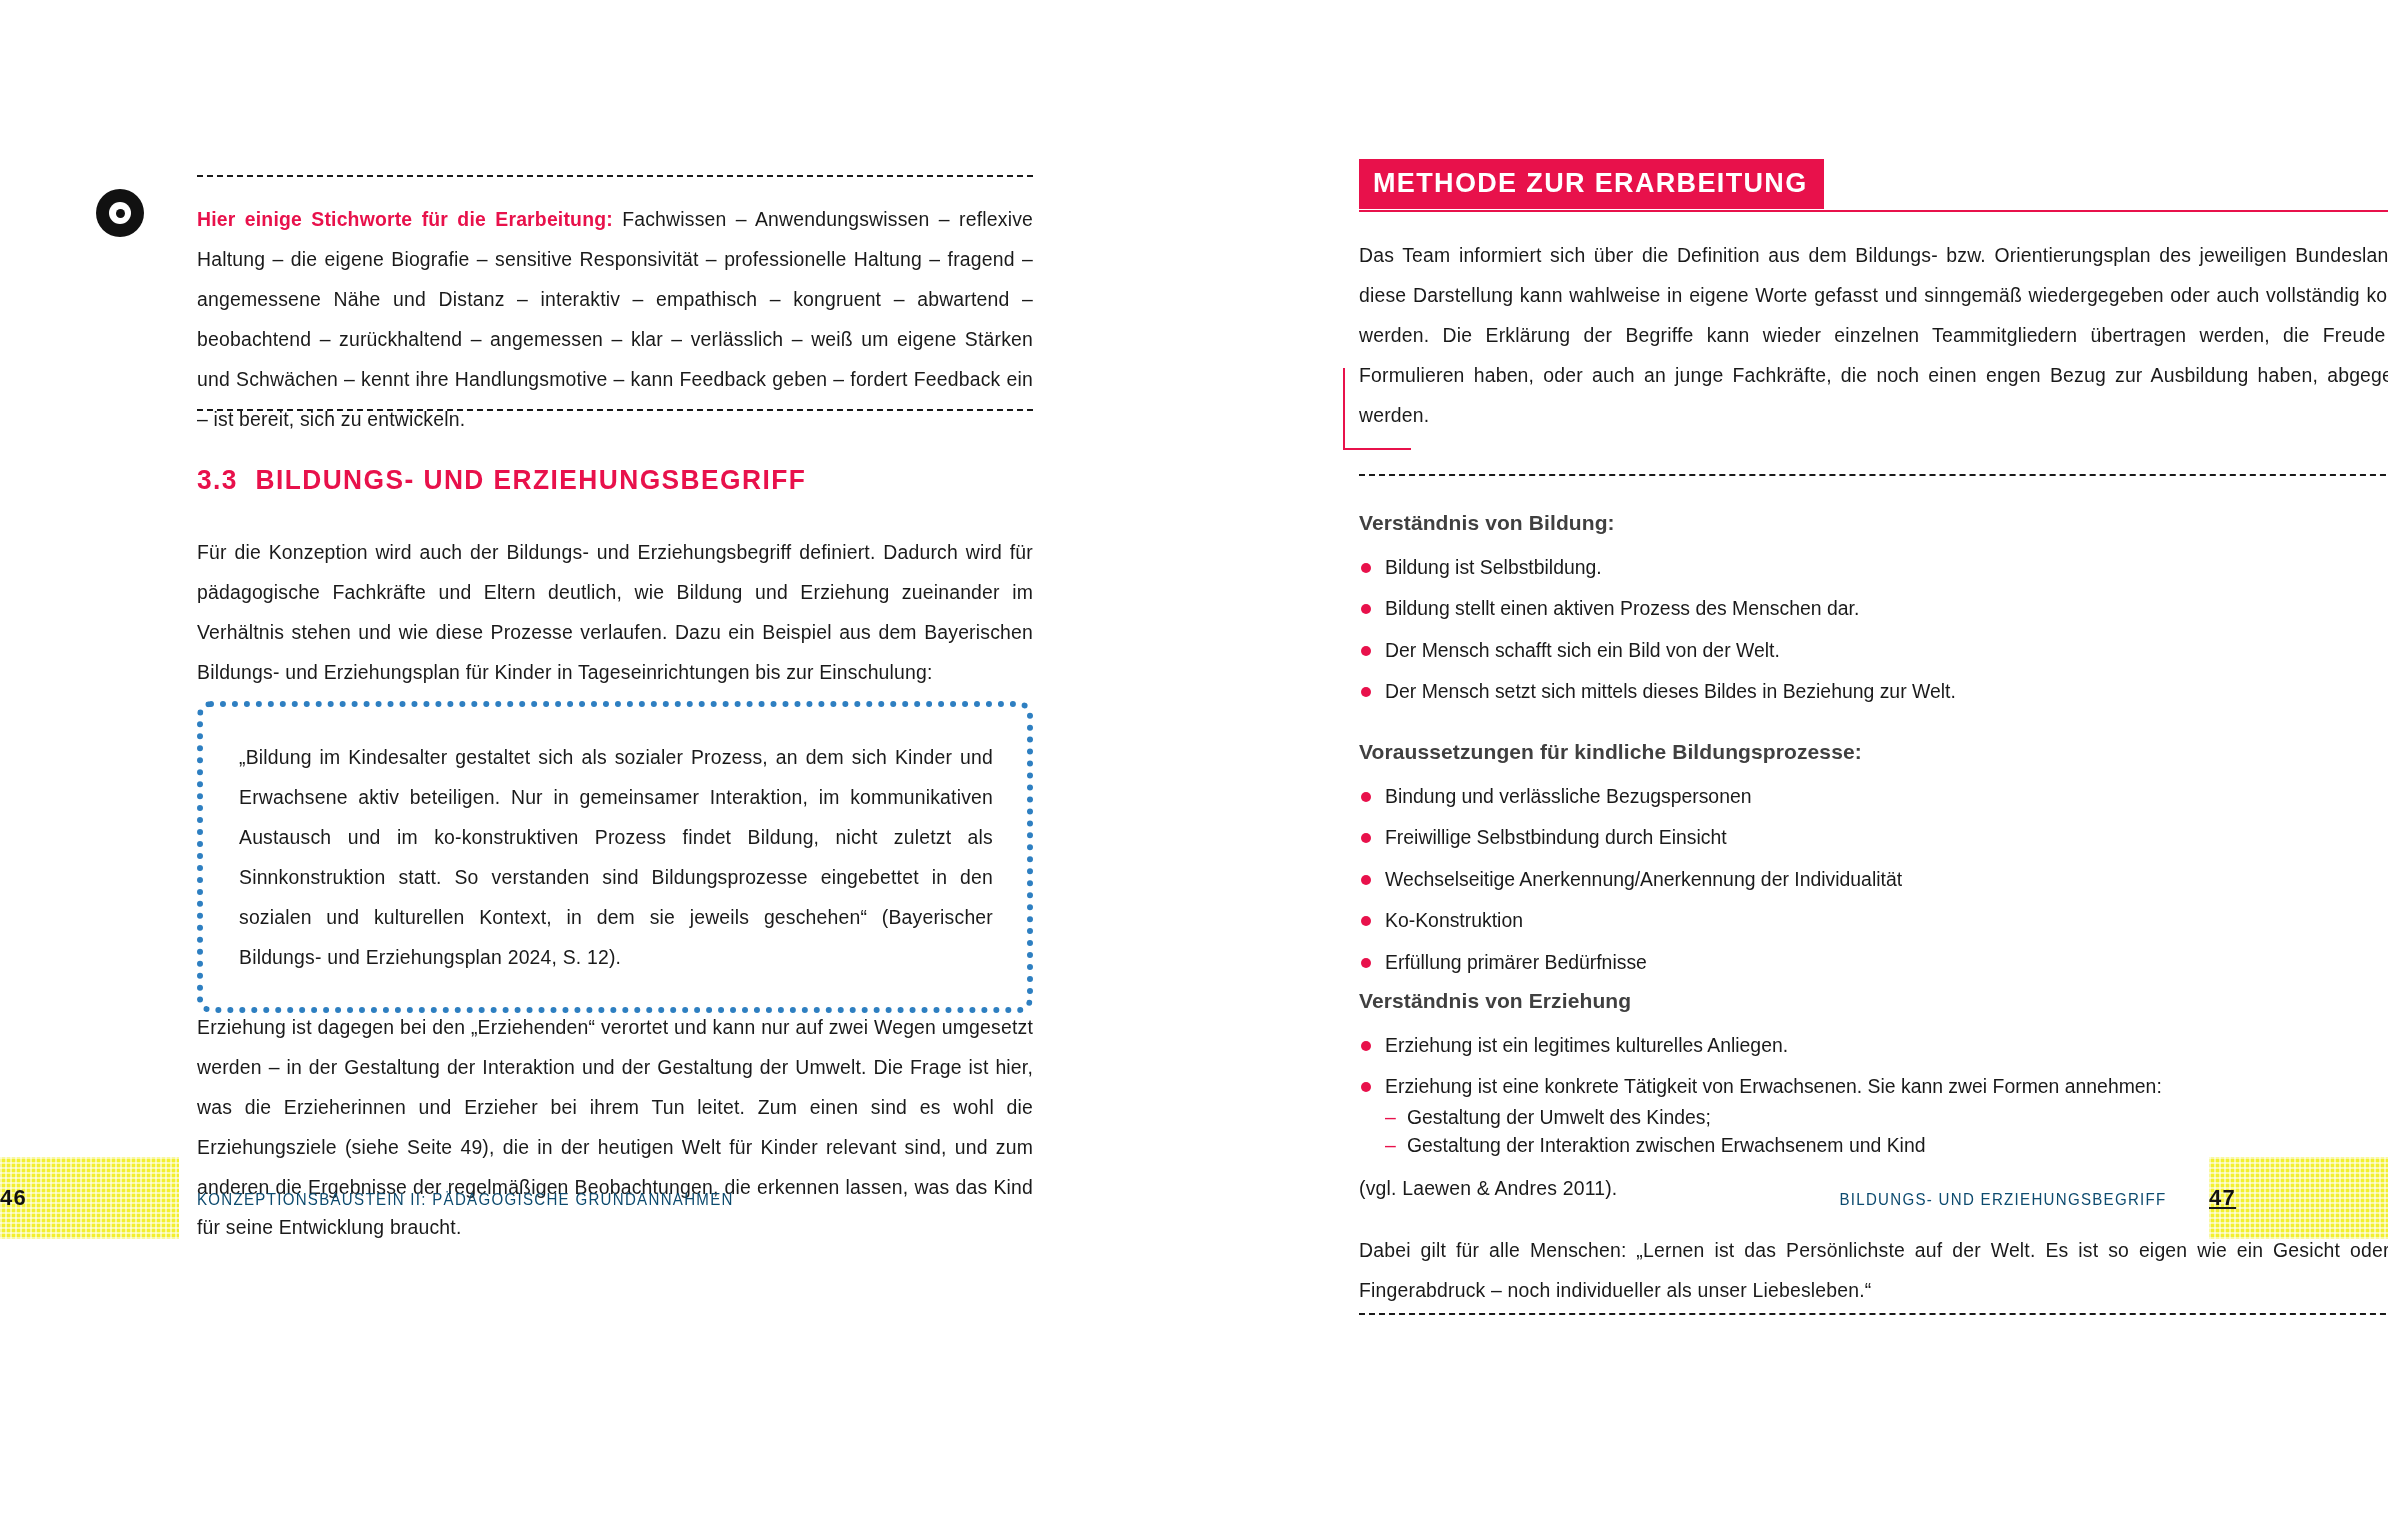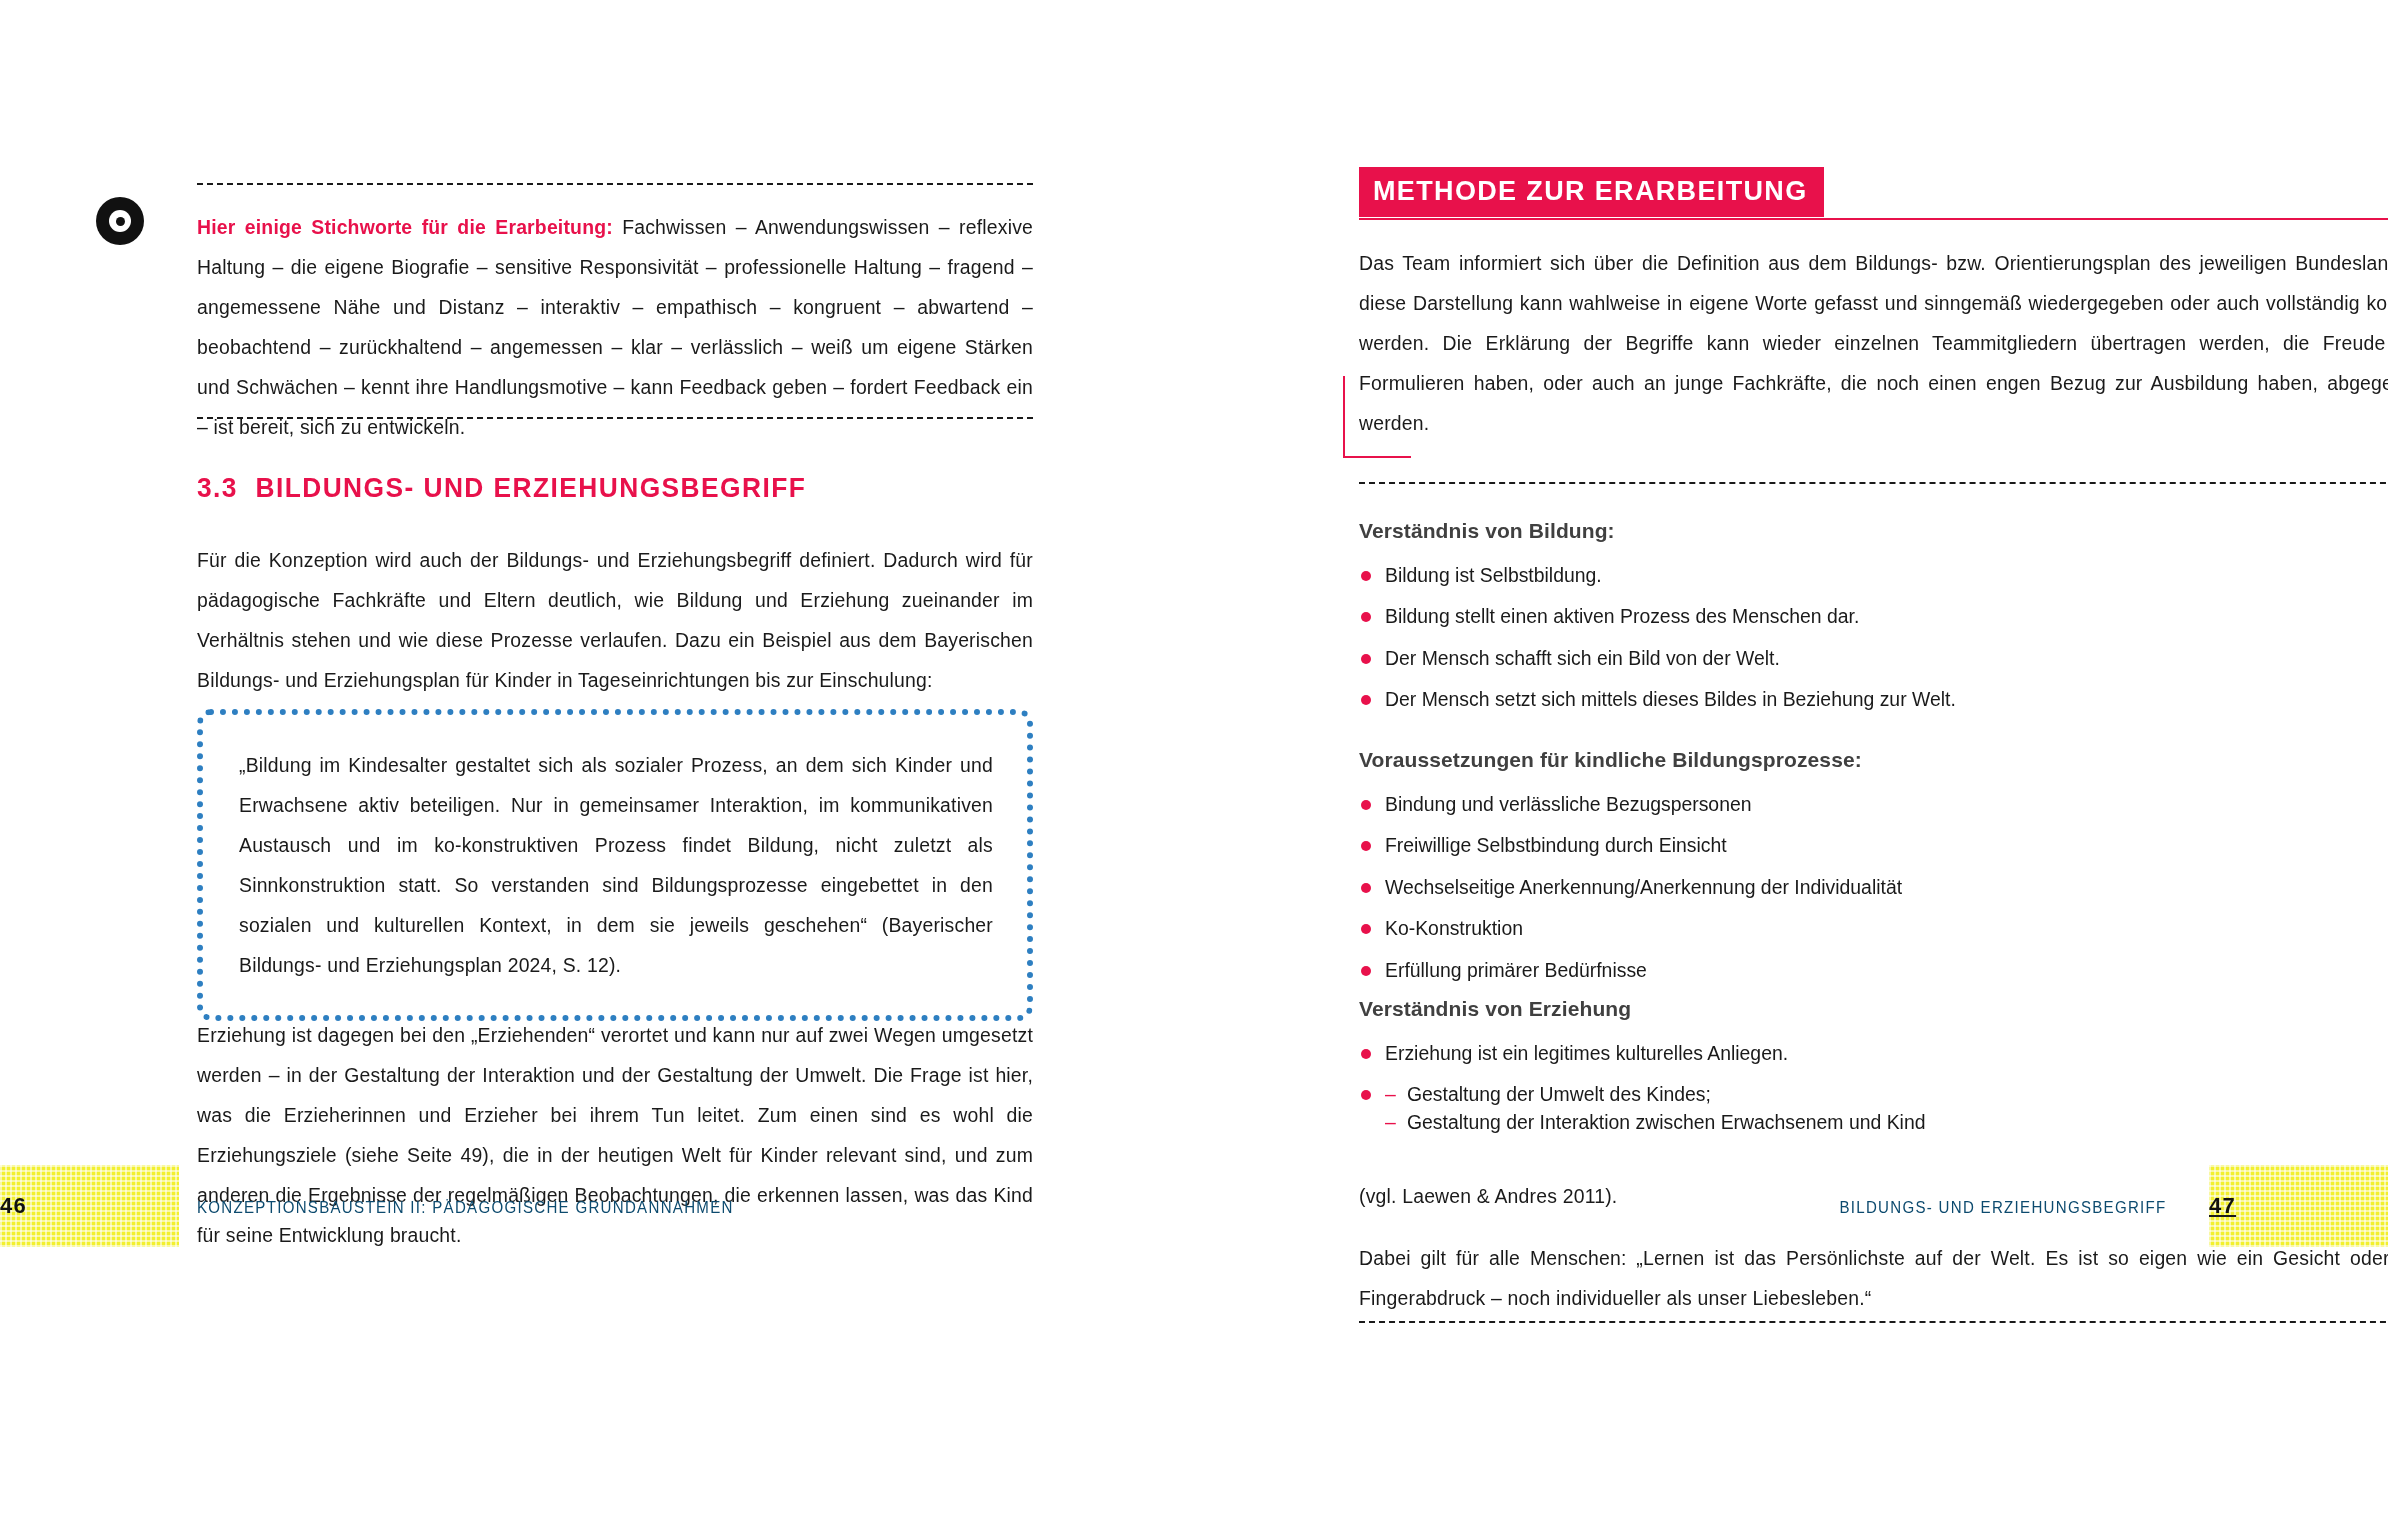--- a/index.html
+++ b/index.html
@@ -10,21 +10,21 @@
     background: #ffffff;
     font-family: "Liberation Sans", sans-serif;
     color: #1a1a1a;
     overflow: hidden;
     position: relative;
   }
 
   .spread { position: absolute; inset: 0; }
 
   
-  .page { position: absolute; top: 12px; height: 1235px; }
+  .page { position: absolute; top: 4px; height: 1235px; }
   .page-left  { left: 0;     width: 1194px; }
   .page-right { left: 1194px; width: 1194px; }
 
   
   .dash-rule {
     position: absolute;
     height: 0;
     border-top: 2.5px dashed #1a1a1a;
   }
 
@@ -231,20 +231,21 @@
       <li>Freiwillige Selbstbindung durch Einsicht</li>
       <li>Wechselseitige Anerkennung/Anerkennung der Individualität</li>
       <li>Ko-Konstruktion</li>
       <li>Erfüllung primärer Bedürfnisse</li>
     </ul>
 
     <div class="blue-head" style="position:absolute; left:165px; top:985px;">Verständnis von Erziehung</div>
     <ul class="bullet-list" style="position:absolute; left:165px; top:1027px; width:1067px;">
       <li>Erziehung ist ein legitimes kulturelles Anliegen.</li>
       <li>
+        <span>Erziehung ist eine konkrete Tätigkeit von Erwachsenen. Sie kann zwei Formen annehmen:</span>
         <ul class="sub-dash">
           <li>Gestaltung der Umwelt des Kindes;</li>
           <li>Gestaltung der Interaktion zwischen Erwachsenem und Kind</li>
         </ul>
       </li>
     </ul>
 
     <div class="body-text" style="position:absolute; left:165px; top:1164px; width:1067px; text-align:left;">(vgl. Laewen &amp; Andres 2011).</div>
 
     <div class="body-text" style="position:absolute; left:165px; top:1226px; width:1067px;">Dabei gilt für alle Menschen: „Lernen ist das Persönlichste auf der Welt. Es ist so eigen wie ein Gesicht oder ein Fingerabdruck – noch individueller als unser Liebesleben.“</div>

